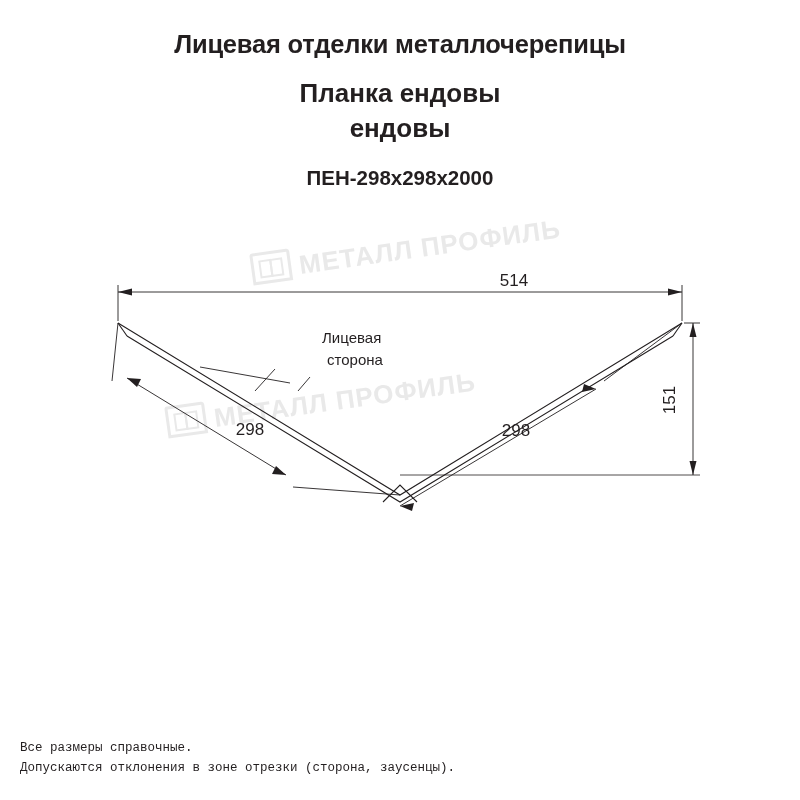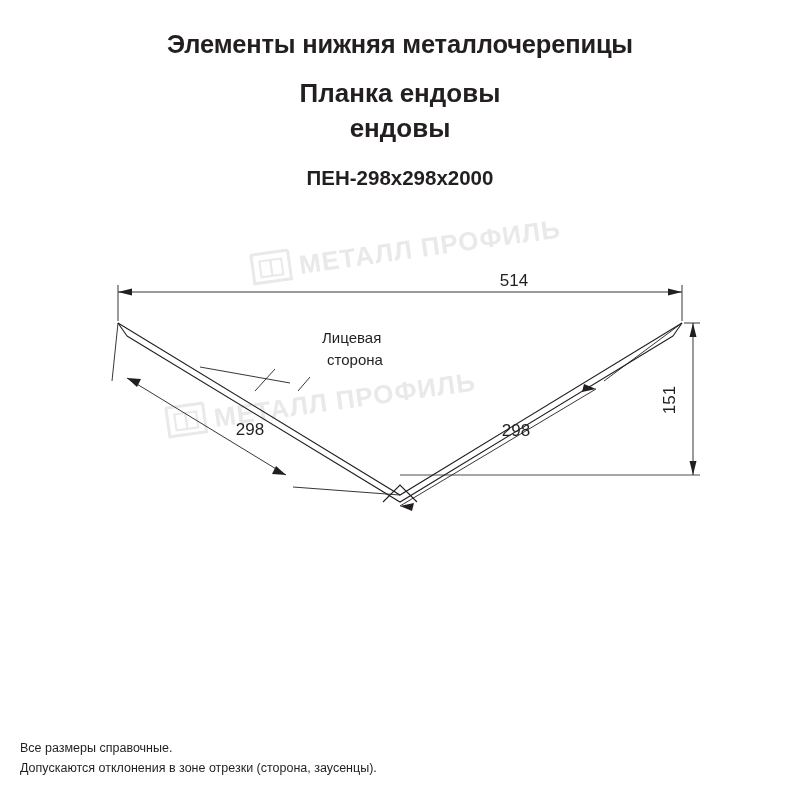--- a/index.html
+++ b/index.html
@@ -55,20 +55,21 @@
   .note {
     position: absolute;
     left: 20px;
     bottom: 22px;
     font-size: 12.5px;
     line-height: 1.55;
     color: #231f20;
   }
   .note div {
     white-space: nowrap;
+    font-family: Liberation Mono, monospace;
   }
   .wm {
     position: absolute;
     pointer-events: none;
     user-select: none;
     color: #e9e9e9;
     font-weight: bold;
     font-size: 26px;
     letter-spacing: 1px;
     white-space: nowrap;
@@ -107,21 +108,21 @@
     font-family: "Liberation Sans", sans-serif;
     fill: #231f20;
   }
 </style>
 </head>
 <body>
 
 <div class="page">
 
   <div class="title-block">
-    <div class="h1">Элементы нижняя металлочерепицы</div>
+    <div class="h1">Лицевая отделки металлочерепицы</div>
     <div class="h2">
       <div>Планка ендовы</div>
       <div>ендовы</div>
     </div>
     <div class="h3">ПЕН-298х298х2000</div>
   </div>
 
   <div class="wm" id="wm1">
     <span class="wm-ico"></span><span>МЕТАЛЛ ПРОФИЛЬ</span>
   </div>

